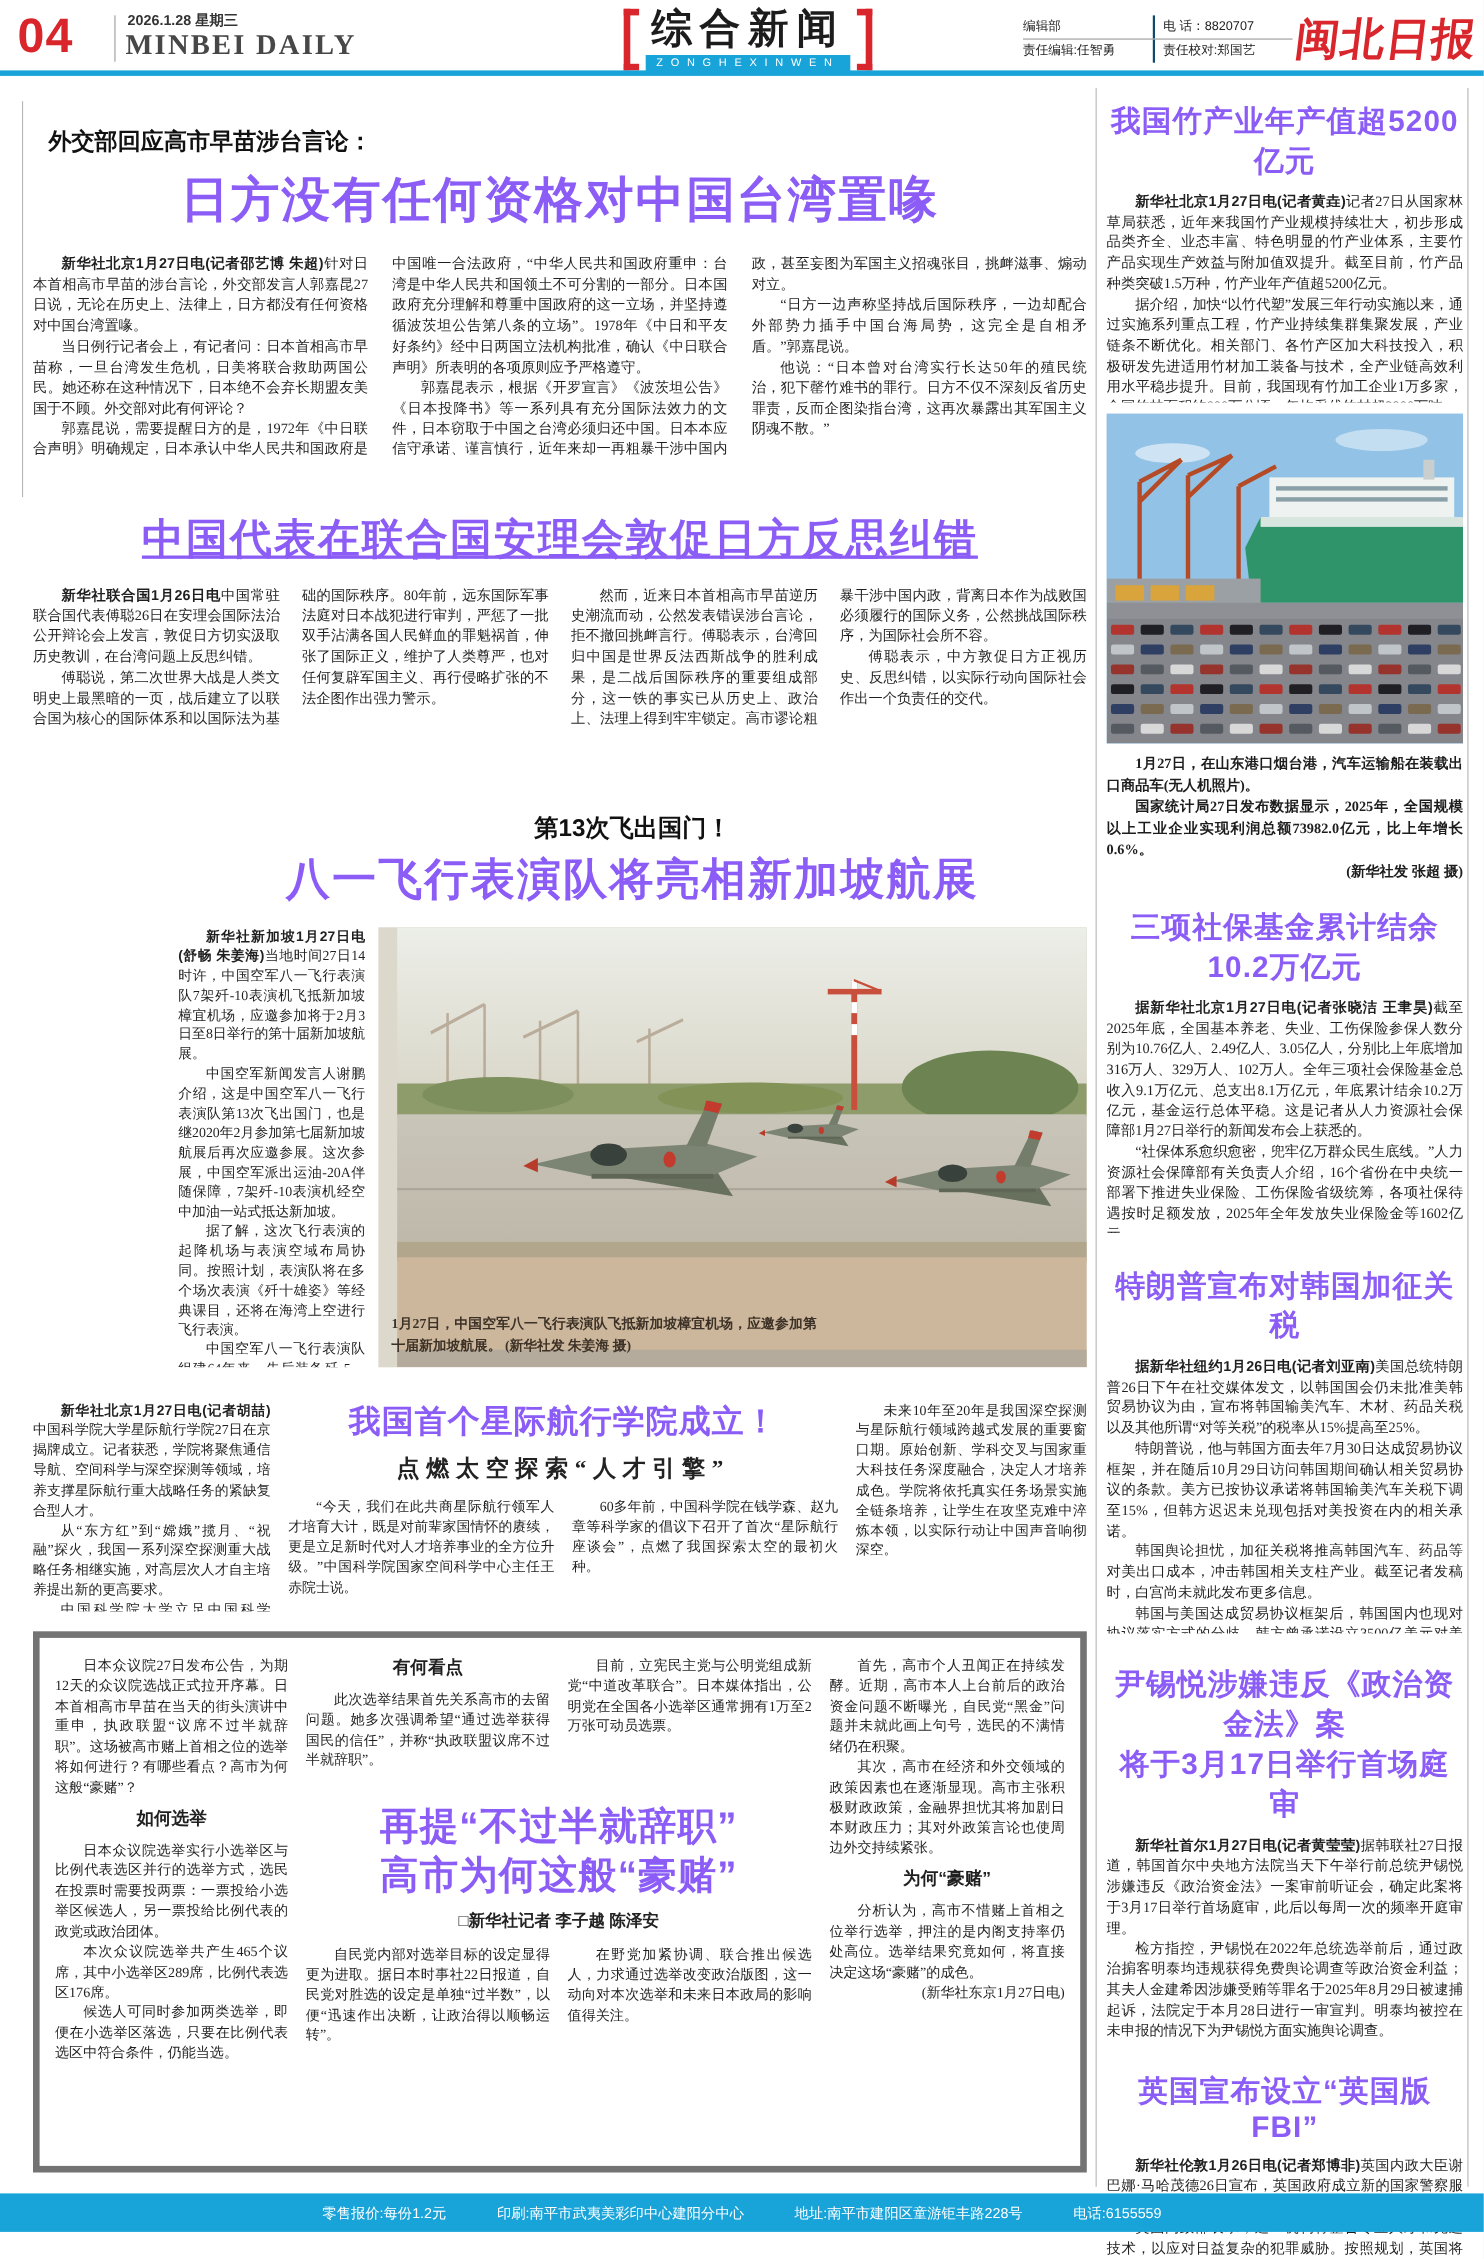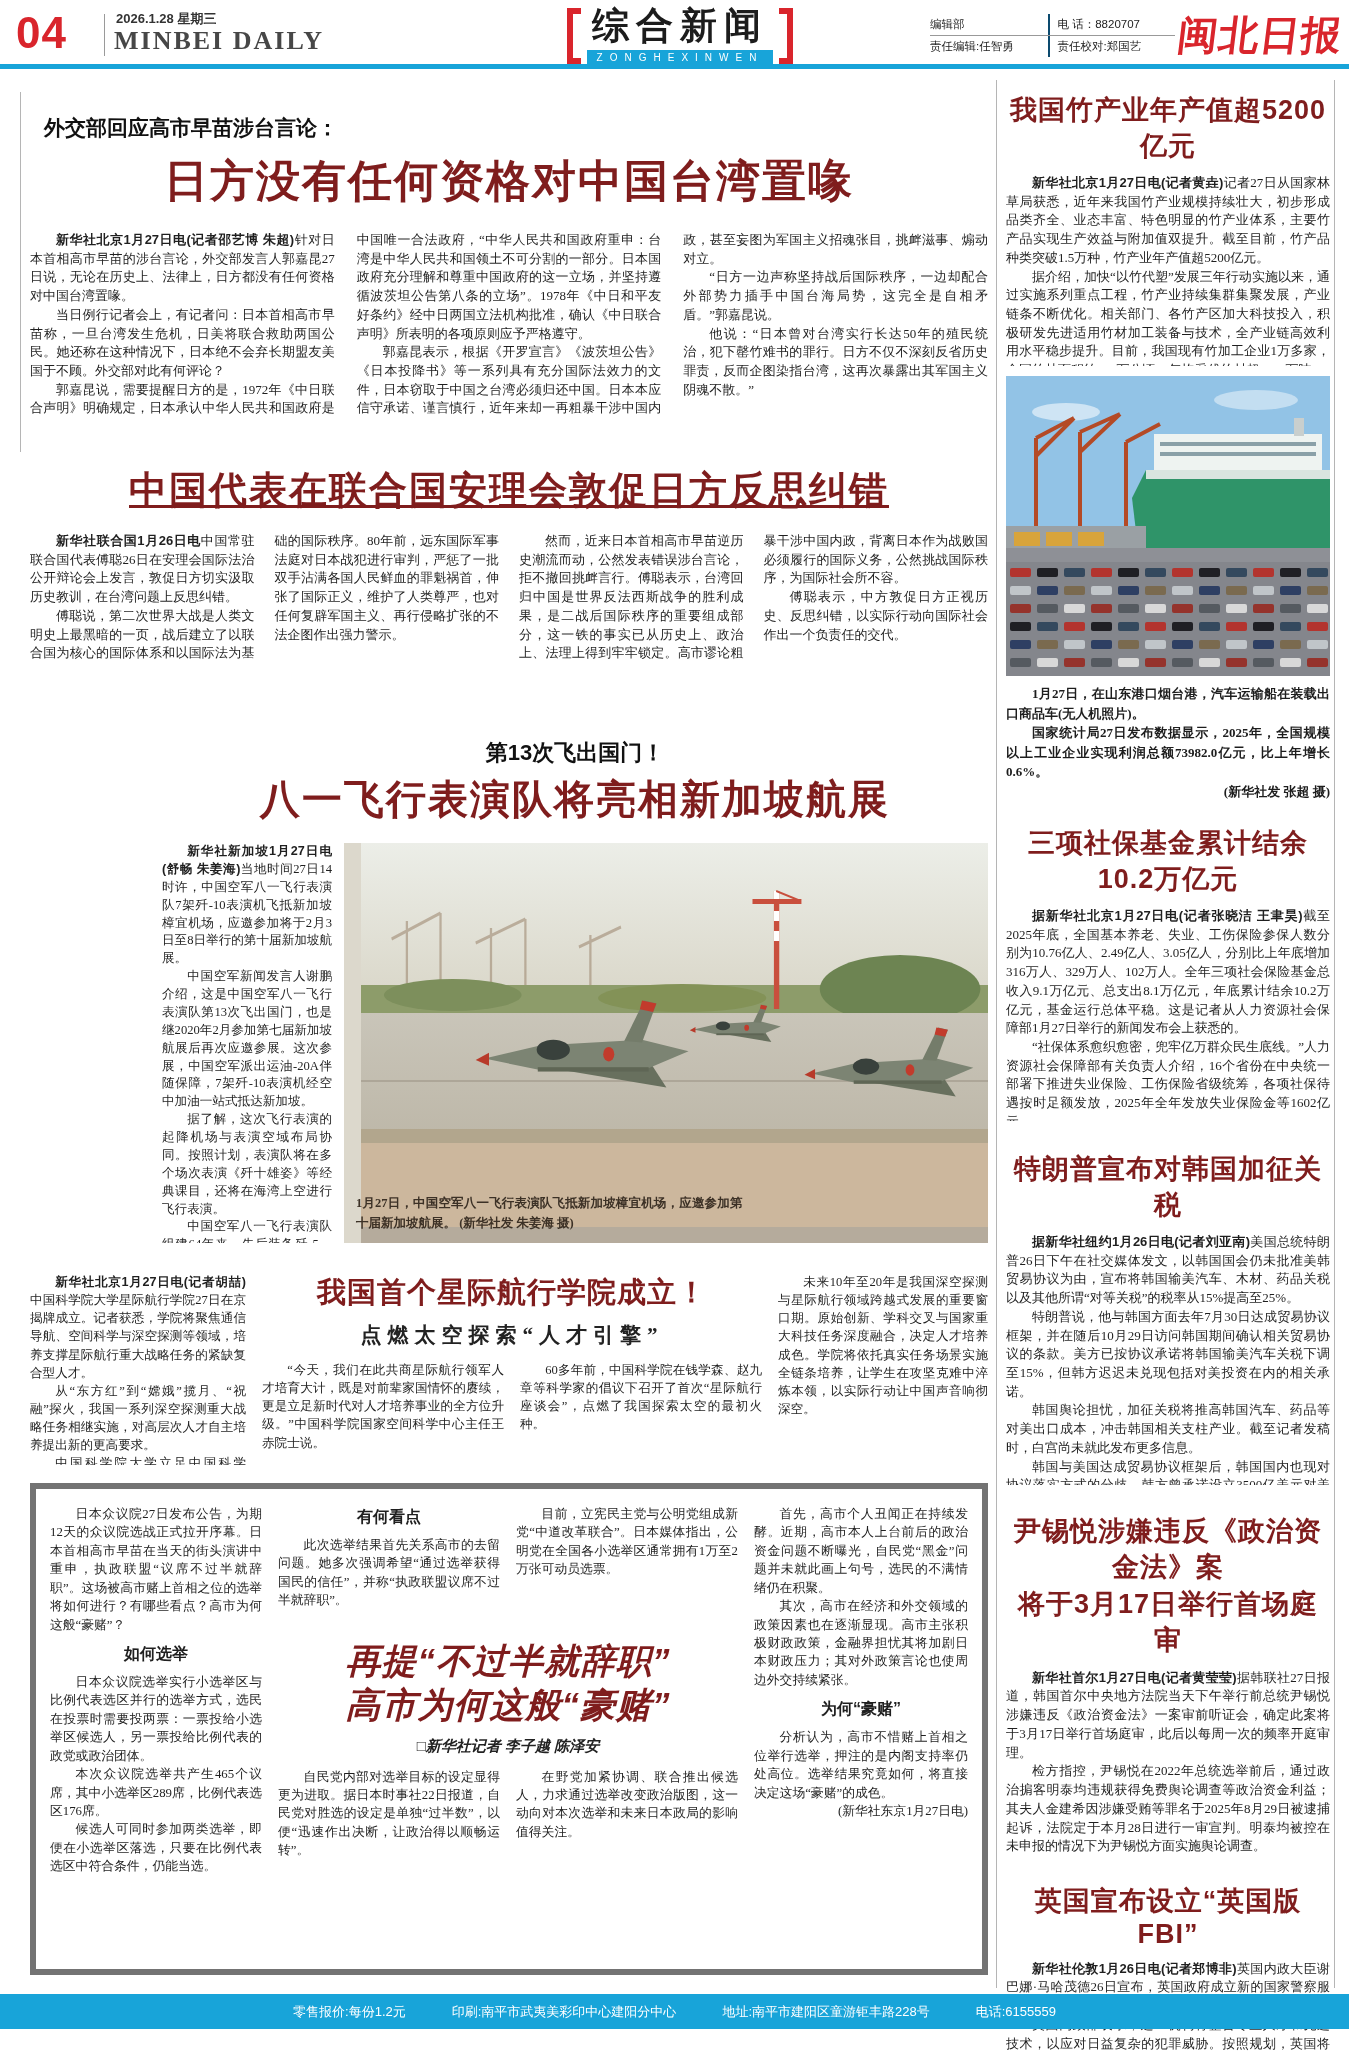--- a/index.html
+++ b/index.html
@@ -31,21 +31,21 @@
   .hdr-logo{position:absolute;left:1178px;top:8px;font-size:40px;font-weight:900;color:#d9252c;
         transform:skewX(-7deg);letter-spacing:1px;}
   .hdr-cyanline{position:absolute;left:0;top:64px;width:1349px;height:5px;background:#18a4d9;}
   
   .rule-v{position:absolute;width:1px;background:#b5b5b5;}
   
   .bodytext{font-size:13px;line-height:1.44;text-align:justify;color:#1f1f1f;overflow:hidden;}
   .bodytext p{margin:0;text-indent:2em;}
   b.dl{font-family:"Liberation Sans",sans-serif;font-weight:700;}
   .kicker{font-family:"Liberation Sans",sans-serif;font-weight:700;color:#111;}
-  .headline{font-family:"Liberation Sans",sans-serif;font-weight:900;color:#7f1d1d;text-align:center;}
+  .headline{font-family:"Liberation Sans",sans-serif;font-weight:900;color:#8b5cf6;text-align:center;}
   .subhead{font-family:"Liberation Sans",sans-serif;font-weight:700;font-size:16px;text-align:center;margin:8px 0;}
   
   .main-left{position:absolute;left:30px;top:78px;width:958px;}
   .a1-kicker{margin:36px 0 0 14px;font-size:21px;}
   .a1-headline{font-size:44px;margin-top:10px;letter-spacing:2px;}
   .a1-body{margin-top:20px;height:200px;column-count:3;column-gap:22px;}
   .a2-headline{font-size:38px;margin-top:34px;letter-spacing:2px;text-decoration:underline;}
   .a2-body{margin-top:16px;height:172px;column-count:4;column-gap:20px;}
   .a3{margin-left:132px;width:826px;margin-top:34px;}
   .a3-kicker{text-align:center;font-size:22px;}
@@ -60,21 +60,21 @@
   .a4 .col{font-size:12.6px;}
   .a4-headline{font-size:29px;letter-spacing:1px;}
   .a4-subtitle{text-align:center;font-size:21px;letter-spacing:6px;color:#222;margin-top:8px;font-weight:700;}
   .a4-midbody{margin-top:12px;column-count:2;column-gap:16px;height:104px;overflow:hidden;font-size:12.6px;}
   
   .a5{margin-top:18px;box-sizing:border-box;border:6px solid #737373;height:492px;padding:16px 14px;
       display:grid;grid-template-columns:212px 1fr 214px;column-gap:16px;overflow:hidden;}
   .a5 .colx{font-size:12.8px;height:458px;}
   .a5-midtop{column-count:2;column-gap:16px;height:118px;overflow:hidden;font-size:12.8px;}
   .a5-midbot{column-count:2;column-gap:16px;height:168px;overflow:hidden;font-size:12.8px;margin-top:12px;}
-  .a5-headblock{margin-top:16px;font-style:italic;}
+  .a5-headblock{margin-top:16px;}
   .a5-headline{font-size:35px;line-height:1.25;letter-spacing:1px;}
   .a5-byline{text-align:center;font-family:"Liberation Sans",sans-serif;font-weight:700;font-size:15px;margin-top:10px;}
   .endline{text-align:right;text-indent:0 !important;}
   
   .rcol{position:absolute;left:1006px;top:84px;width:324px;}
   .r-head{font-size:27px;letter-spacing:1px;margin-top:8px;}
   .r-head.two{line-height:1.35;}
   .r-body{margin-top:10px;}
   .r-photo{margin-top:10px;height:300px;background:#9cc4e2;overflow:hidden;}
   .r-photo svg{display:block;width:100%;height:100%;}

